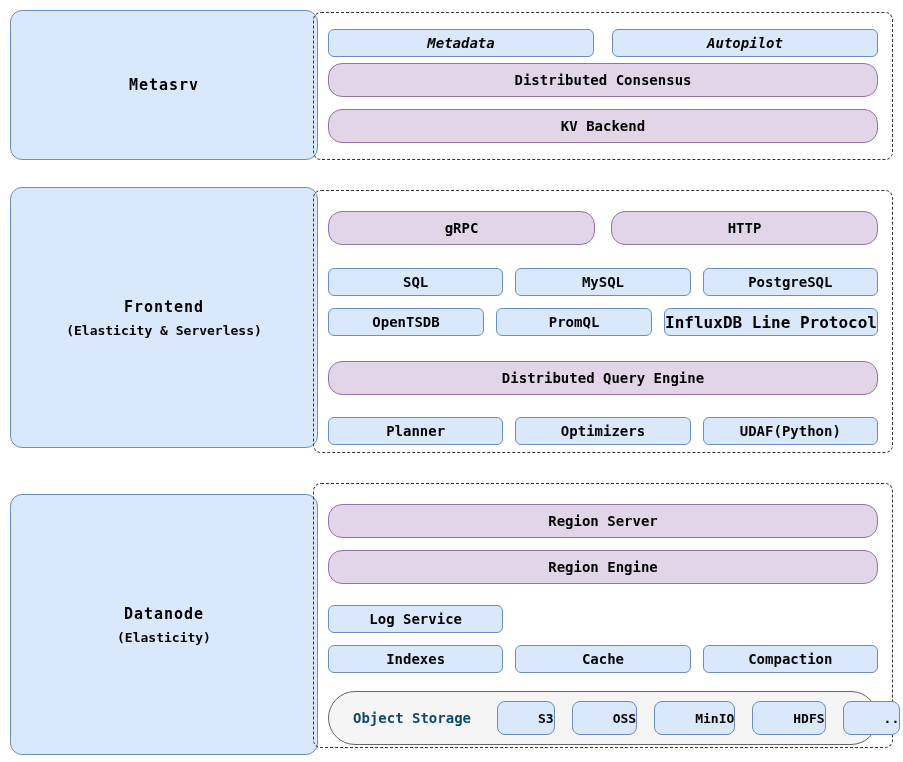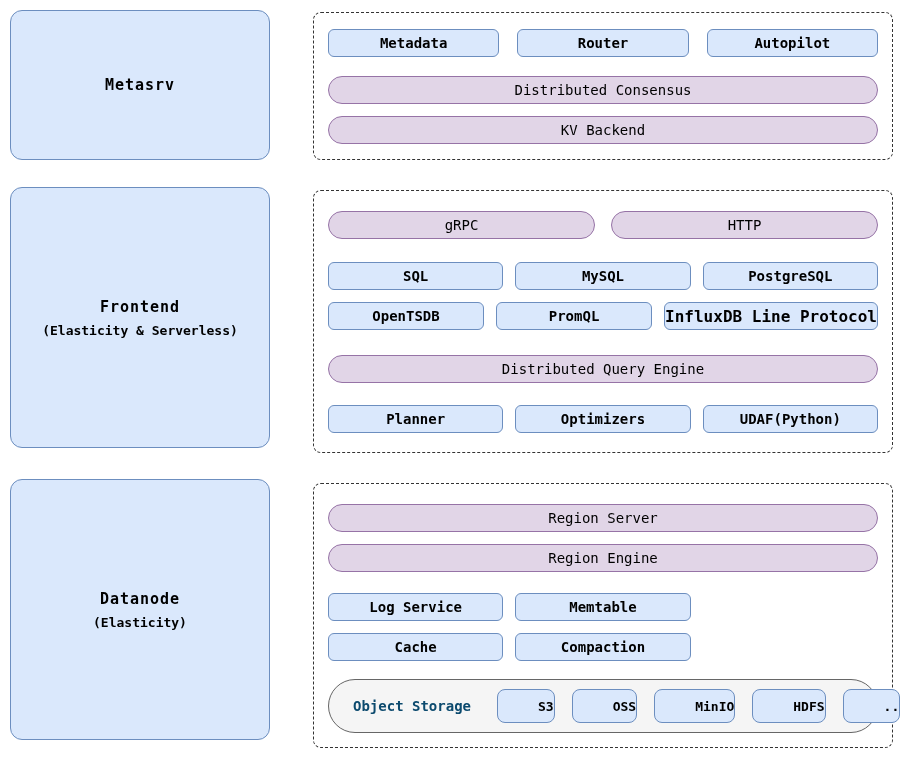--- a/index.html
+++ b/index.html
@@ -21,34 +21,34 @@
     position: relative;
     width: 903px;
     height: 762px;
     background: #ffffff;
     overflow: hidden;
   }
   
   .side-box {
     position: absolute;
     left: 10px;
-    width: 260px;
+    width: 308px;
     background: var(--blue-fill);
     border: 1px solid var(--blue-border);
     border-radius: 12px;
     display: flex;
     flex-direction: column;
     align-items: center;
     justify-content: center;
   }
   .side-title { font-size: 15px; font-weight: bold; letter-spacing: 1px; }
   .side-subtitle { font-size: 13px; font-weight: bold; margin-top: 7px; }
   #metasrv-box  { top: 10px;  height: 150px; }
   #frontend-box { top: 187px; height: 261px; }
-  #datanode-box { top: 479px; height: 261px; }
+  #datanode-box { top: 494px; height: 261px; }
 
   
   .panel {
     position: absolute;
     left: 313px;
     width: 580px;
     border: 1px dashed var(--dashed-border);
     border-radius: 8px;
     padding: 0 14px;
   }
@@ -67,35 +67,35 @@
     justify-content: center;
     font-size: 14px;
     font-weight: bold;
     white-space: nowrap;
   }
   .bluebox.small { font-size: 16px; }
   .pill {
     background: var(--purple-fill);
     border: 1px solid var(--purple-border);
     border-radius: 14px;
-    height: 28px;
+    height: 34px;
     display: flex;
     align-items: center;
     justify-content: center;
     font-size: 14px;
-    font-weight: normal;
+    font-weight: bold;
     white-space: nowrap;
   }
   .row4 { display: flex; gap: 18px; }
   .row4 .bluebox { flex: 1; }
   .grid3 { display: grid; grid-template-columns: 1fr 1fr 1fr; gap: 12px; }
   .grid2 { display: grid; grid-template-columns: 1fr 1fr; gap: 16px; }
 
   
-  #metasrv-panel .row4   { margin-bottom: 19px; }
+  #metasrv-panel .row4   { margin-bottom: 6px; font-style: italic; }
   #metasrv-panel .pill + .pill { margin-top: 12px; }
 
   #frontend-panel .grid2       { margin-bottom: 23px; }
   #frontend-panel .proto-row1  { margin-bottom: 12px; }
   #frontend-panel .proto-row2  { margin-bottom: 25px; }
   #frontend-panel .engine-pill { margin-bottom: 22px; }
 
   #datanode-panel .pill-stack .pill + .pill { margin-top: 12px; }
   #datanode-panel .pill-stack  { margin-bottom: 21px; }
   #datanode-panel .dn-row1     { margin-bottom: 12px; }
@@ -131,21 +131,20 @@
 <body>
 
 <div class="canvas">
 
   <div class="side-box" id="metasrv-box">
     <div class="side-title">Metasrv</div>
   </div>
   <div class="panel" id="metasrv-panel">
     <div class="row4">
       <div class="bluebox">Metadata</div>
-      <div class="bluebox">Router</div>
       <div class="bluebox">Autopilot</div>
     </div>
     <div class="pill">Distributed Consensus</div>
     <div class="pill">KV Backend</div>
   </div>
 
   <div class="side-box" id="frontend-box">
     <div class="side-title">Frontend</div>
     <div class="side-subtitle">(Elasticity &amp; Serverless)</div>
   </div>
@@ -176,23 +175,23 @@
     <div class="side-title">Datanode</div>
     <div class="side-subtitle">(Elasticity)</div>
   </div>
   <div class="panel" id="datanode-panel">
     <div class="pill-stack">
       <div class="pill">Region Server</div>
       <div class="pill">Region Engine</div>
     </div>
     <div class="grid3 dn-row1">
       <div class="bluebox">Log Service</div>
-      <div class="bluebox">Memtable</div>
     </div>
     <div class="grid3 dn-row2">
+      <div class="bluebox">Indexes</div>
       <div class="bluebox">Cache</div>
       <div class="bluebox">Compaction</div>
     </div>
     <div class="storage">
       <div class="storage-label">Object Storage</div>
       <div class="storage-boxes">
         <div class="bluebox">S3</div>
         <div class="bluebox">OSS</div>
         <div class="bluebox">MinIO</div>
         <div class="bluebox">HDFS</div>

